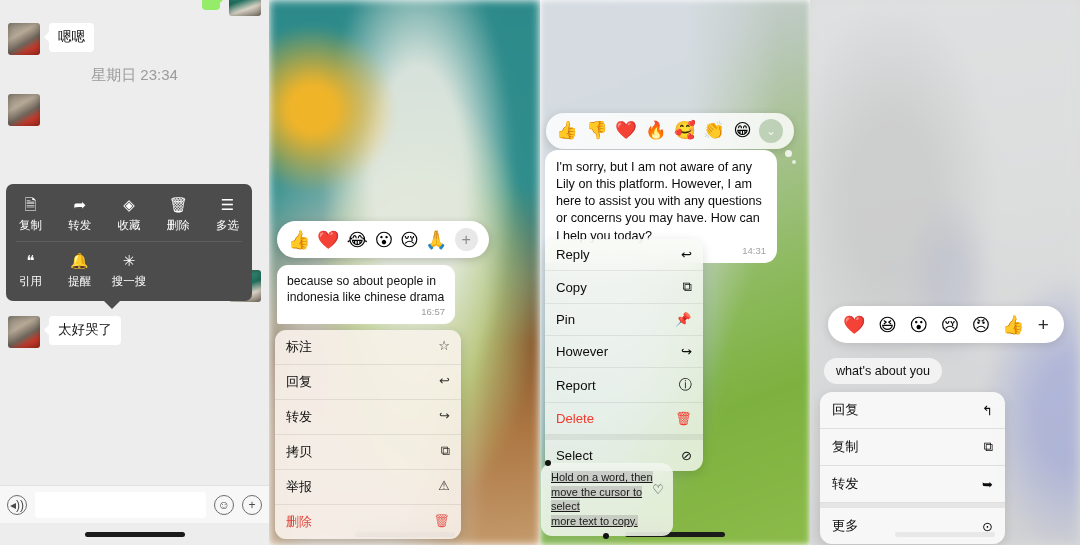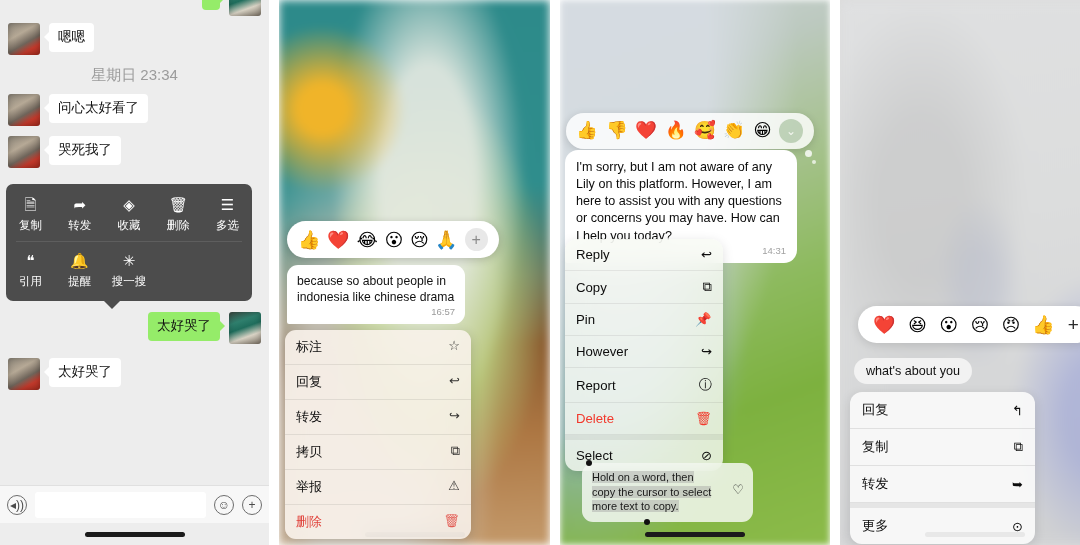--- a/index.html
+++ b/index.html
@@ -1,21 +1,21 @@
 <!DOCTYPE html>
 <html><head>
 <meta charset="utf-8">
 <style>
   * { box-sizing: border-box; margin: 0; padding: 0; }
   html, body {
     width: 1080px; height: 545px;
     font-family: "Liberation Sans", "DejaVu Sans", sans-serif;
     overflow: hidden; background: #ffffff;
   }
-  .board { position: relative; width: 1080px; height: 545px; display: flex; gap: 10px; }
+  .board { position: relative; width: 1080px; height: 545px; display: flex; }
 
   
   .panel { position: relative; height: 545px; overflow: hidden; flex: none; }
   .p1 { width: 269px; background: #ededed; }
   .p2 { width: 271px; }
   .p3 { width: 270px; }
   .p4 { width: 270px; background: #dcdcdc; }
 
   .home-bar {
     position: absolute; bottom: 8px; left: 50%; transform: translateX(-50%);
@@ -169,23 +169,23 @@
   }
   .p3 .menu .mi {
     display: flex; align-items: center; justify-content: space-between;
     padding: 8px 11px; font-size: 13.2px; color: #0d0d0d;
     border-bottom: 1px solid rgba(0,0,0,.07);
   }
   .p3 .menu .mi.danger { color: #f2392c; }
   .p3 .menu .gap { height: 5px; background: rgba(0,0,0,.06); border: 0; }
   .p3 .menu .mi:last-child { border-bottom: 0; }
   .p3 .tip {
-    position: absolute; left: 22px; top: 463px; width: 171px; z-index: 4;
+    position: absolute; left: 1px; top: 463px; width: 132px; z-index: 4;
     background: rgba(248,250,246,.82); border-radius: 11px; padding: 7px 10px 8px;
-    font-size: 11px; line-height: 1.32; color: #1a1a1a; backdrop-filter: blur(10px);
+    font-size: 11px; line-height: 1.32; color: #1a1a1a; backdrop-filter: blur(10px); text-decoration: underline;
   }
   .p3 .tip .hl { background: rgba(160,160,160,.42); }
   .p3 .tip .caret { position: absolute; right: 9px; top: 18px; font-size: 13px; color: #333; }
   .p3 .tip .pt { position: absolute; width: 6px; height: 6px; border-radius: 50%; background: #111; }
   .p3 .tip .pt.a { left: 4px; top: -3px; }
   .p3 .tip .pt.b { left: 62px; bottom: -3px; }
 
   
   .p4 .bg {
     position: absolute; inset: 0;
@@ -240,27 +240,22 @@
 
       <div class="row">
         <div class="avatar"></div>
         <div class="bub">嗯嗯</div>
       </div>
 
       <div class="stamp">星期日 23:34</div>
 
       <div class="row">
         <div class="avatar"></div>
-        <div class="bub">问心太好看了</div>
-      </div>
-
-      <div class="row">
-        <div class="avatar"></div>
-        <div class="bub">哭死我了</div>
-      </div>
+      </div>
+
 
       <div style="height:86px"></div>
 
       <div class="row">
         <div class="avatar"></div>
         <div class="bub selwrap">
           <span class="selhl">好好看</span>
           <span class="selbar l"></span>
           <span class="selbar r"></span>
           <span class="handle tl"></span>
@@ -431,21 +426,21 @@
       <div class="mi">
         <span>Select</span>
         <span class="ic">⊘</span>
       </div>
     </div>
 
     <div class="tip">
       <span class="pt a"></span>
       <span class="pt b"></span>
       <div><span class="hl">Hold on a word, then</span></div>
-      <div><span class="hl">copy the cursor to select</span></div>
+      <div><span class="hl">move the cursor to select</span></div>
       <div><span class="hl">more text to copy.</span></div>
       <span class="caret">♡</span>
     </div>
     <div class="home-bar"></div>
   </div>
 
   <div class="panel p4">
     <div class="bg"></div>
 
     <div class="emojibar">

